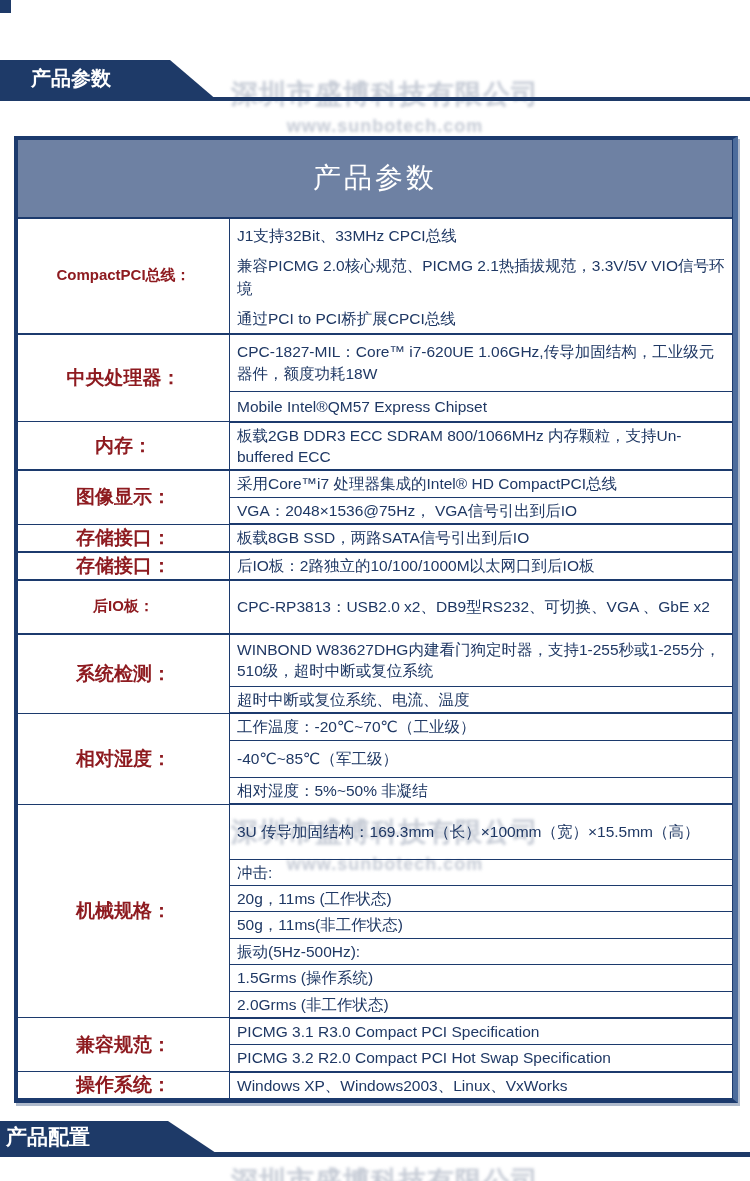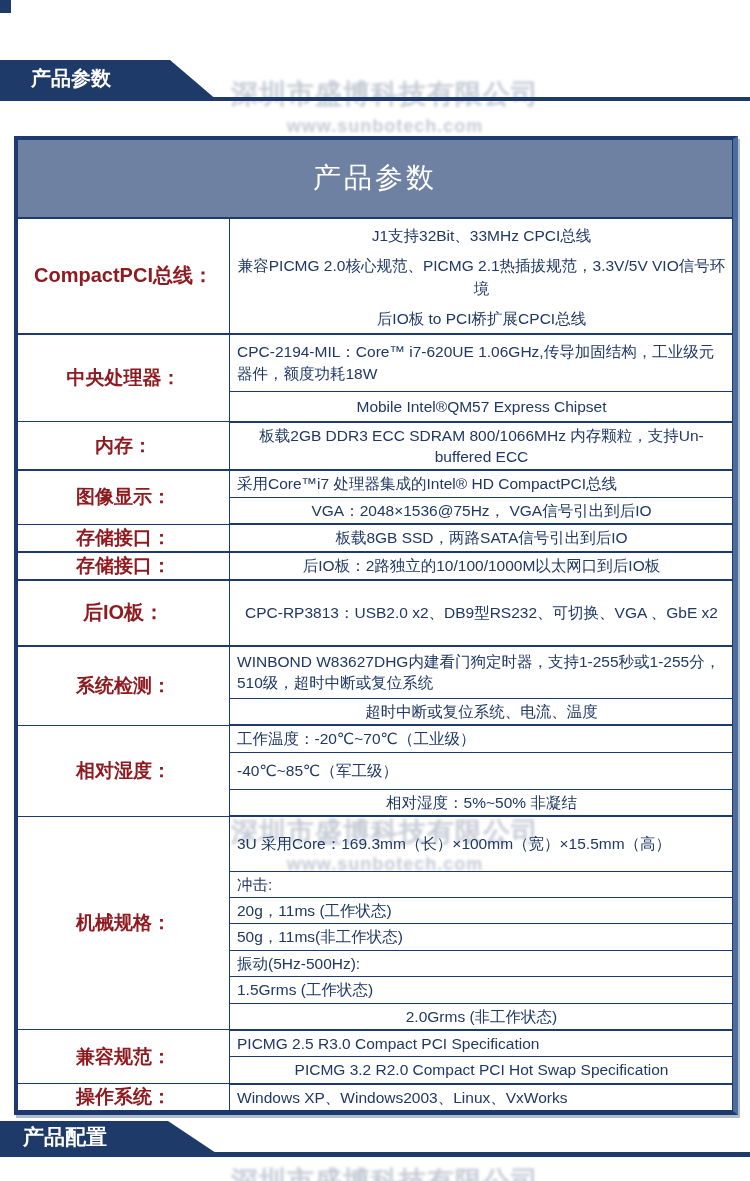--- a/index.html
+++ b/index.html
@@ -10,45 +10,45 @@
   }
   
   .corner{position:absolute;left:0;top:0;width:11px;height:13px;background:#1e3a68;z-index:3;}
 
   
   .tab{position:absolute;left:0;background:#1e3a68;color:#fff;font-weight:bold;
        box-sizing:border-box;z-index:3;}
   #tabTop{top:60px;width:218px;height:41px;font-size:20px;line-height:37px;padding-left:31px;
           clip-path:polygon(0 0,170px 0,218px 100%,0 100%);}
   #lineTop{position:absolute;top:97px;left:0;width:750px;height:4px;background:#1e3a68;z-index:2;}
-  #tabBottom{top:1121px;width:222px;height:36px;font-size:21px;line-height:32px;padding-left:23px;
+  #tabBottom{top:1121px;width:222px;height:36px;font-size:21px;line-height:32px;padding-left:6px;
           clip-path:polygon(0 0,168px 0,222px 100%,0 100%);}
   #lineBottom{position:absolute;top:1152px;left:0;width:750px;height:5px;background:#1e3a68;z-index:2;}
 
   
   .wm{position:absolute;z-index:1;width:380px;text-align:center;color:#b6bdca;
       filter:blur(1.5px);opacity:.8;font-weight:bold;pointer-events:none;}
   .wm .l1{font-size:27px;letter-spacing:1px;white-space:nowrap;}
   .wm .l2{font-size:18px;margin-top:4px;letter-spacing:1px;}
   #wmTop{left:195px;top:76px;}
   #wmMid{left:195px;top:814px;}
   #wmBottom{left:195px;top:1163px;}
 
   
   #tableWrap{position:absolute;left:14px;top:136px;width:724px;box-sizing:border-box;
       border:3px solid #1c3a6d;border-right:5px solid #4c6c9c;border-bottom:4px solid #1c3a6d;
       box-shadow:2px 3px 0 rgba(110,129,163,.55);z-index:2;}
   table{width:100%;border-collapse:collapse;table-layout:fixed;}
   td{border:1px solid #1c3a6d;background:transparent;box-sizing:border-box;}
-  tr.ge > td{border-bottom-width:2px;text-align:center;}
+  tr.ge > td{border-bottom-width:2px;}
   td.hdr{height:78px;background:#6e81a3;color:#ffffff;font-size:28px;
       text-align:center;vertical-align:middle;letter-spacing:3px;border-bottom-width:2px;}
   td.lbl{color:#8e1b20;font-weight:bold;font-size:19px;text-align:center;vertical-align:middle;
       padding:0 4px;}
-  td.lbl.lg{font-size:20px;}
+  td.lbl.lg{font-size:15px;}
   td.val{color:#1f3864;font-size:15.5px;line-height:1.38;padding:2px 6px 2px 7px;
       vertical-align:middle;}
   td.val.para{vertical-align:top;padding-top:4px;}
   .para p{margin:7px 0 0 0;line-height:1.5;}
   .para p:first-child{margin-top:1px;}
 </style>
 </head>
 <body>
 
 <div class="corner"></div>
@@ -80,27 +80,27 @@
   <tbody>
         <tr>
           <td class="hdr" colspan="2">产品参数</td>
         </tr>
 
   <tr class="ge" style="height:109px">
     <td class="lbl lg">CompactPCI总线：</td>
     <td class="val para">
       <p>J1支持32Bit、33MHz CPCI总线</p>
       <p>兼容PICMG 2.0核心规范、PICMG 2.1热插拔规范，3.3V/5V VIO信号环境</p>
-      <p>后IO板 to PCI桥扩展CPCI总线</p>
+      <p>通过PCI to PCI桥扩展CPCI总线</p>
     </td>
   </tr>
 
   <tr style="height:58px">
     <td class="lbl" rowspan="2">中央处理器：</td>
-    <td class="val">CPC-2194-MIL：Core™ i7-620UE 1.06GHz,传导加固结构，工业级元器件，额度功耗18W</td>
+    <td class="val">CPC-1827-MIL：Core™ i7-620UE 1.06GHz,传导加固结构，工业级元器件，额度功耗18W</td>
   </tr>
   <tr class="ge" style="height:30px">
     <td class="val">Mobile Intel®QM57 Express Chipset</td>
   </tr>
 
   <tr class="ge" style="height:47px">
     <td class="lbl">内存：</td>
     <td class="val">板载2GB DDR3 ECC SDRAM 800/1066MHz 内存颗粒，支持Un-buffered ECC</td>
   </tr>
 
@@ -115,21 +115,21 @@
   <tr class="ge" style="height:25px">
     <td class="lbl">存储接口：</td>
     <td class="val">板载8GB SSD，两路SATA信号引出到后IO</td>
   </tr>
 
   <tr class="ge" style="height:25px">
     <td class="lbl">存储接口：</td>
     <td class="val">后IO板：2路独立的10/100/1000M以太网口到后IO板</td>
   </tr>
 
-  <tr class="ge" style="height:66px">
+  <tr class="ge" style="height:54px">
     <td class="lbl lg">后IO板：</td>
     <td class="val">CPC-RP3813：USB2.0 x2、DB9型RS232、可切换、VGA 、GbE x2</td>
   </tr>
 
   <tr style="height:53px">
     <td class="lbl" rowspan="2">系统检测：</td>
     <td class="val">WINBOND W83627DHG内建看门狗定时器，支持1-255秒或1-255分，510级，超时中断或复位系统</td>
   </tr>
   <tr class="ge" style="height:23px">
     <td class="val">超时中断或复位系统、电流、温度</td>
@@ -141,44 +141,44 @@
   </tr>
   <tr style="height:37px">
     <td class="val">-40℃~85℃（军工级）</td>
   </tr>
   <tr class="ge" style="height:26px">
     <td class="val">相对湿度：5%~50% 非凝结</td>
   </tr>
 
   <tr style="height:55px">
     <td class="lbl" rowspan="7">机械规格：</td>
-    <td class="val">3U 采用Core：169.3mm（长）×100mm（宽）×15.5mm（高）</td>
+    <td class="val">3U 传导加固结构：169.3mm（长）×100mm（宽）×15.5mm（高）</td>
   </tr>
   <tr style="height:26px">
           <td class="val">冲击:</td>
         </tr>
   <tr style="height:26px">
           <td class="val">20g，11ms (工作状态)</td>
         </tr>
   <tr style="height:20px">
           <td class="val">50g，11ms(非工作状态)</td>
         </tr>
   <tr style="height:26px">
           <td class="val">振动(5Hz-500Hz):</td>
         </tr>
   <tr style="height:26px">
-          <td class="val">1.5Grms (工作状态)</td>
+          <td class="val">1.5Grms (操作系统)</td>
         </tr>
   <tr class="ge" style="height:26px">
           <td class="val">2.0Grms (非工作状态)</td>
         </tr>
 
   <tr style="height:26px">
     <td class="lbl" rowspan="2">兼容规范：</td>
-    <td class="val">PICMG 2.5 R3.0 Compact PCI Specification</td>
+    <td class="val">PICMG 3.1 R3.0 Compact PCI Specification</td>
   </tr>
   <tr class="ge" style="height:26px">
     <td class="val">PICMG 3.2 R2.0 Compact PCI Hot Swap Specification</td>
   </tr>
 
   <tr style="height:26px">
     <td class="lbl">操作系统：</td>
     <td class="val">Windows XP、Windows2003、Linux、VxWorks</td>
   </tr>
 </tbody>

